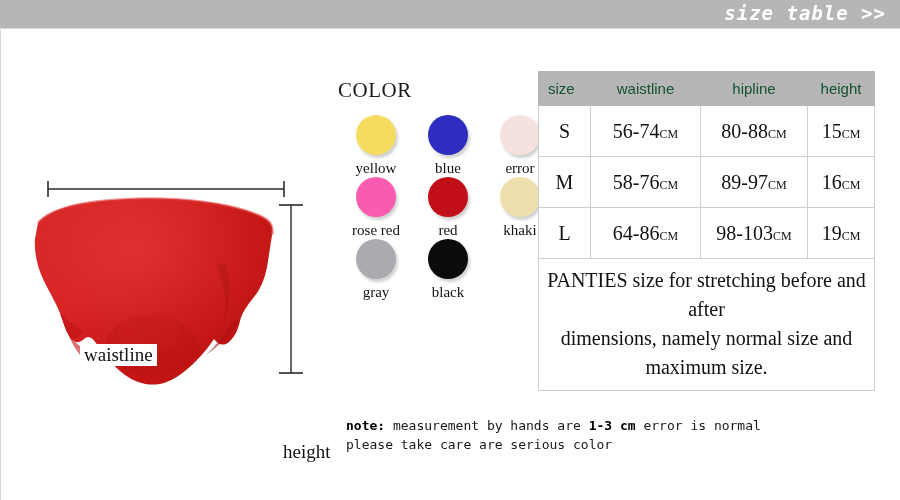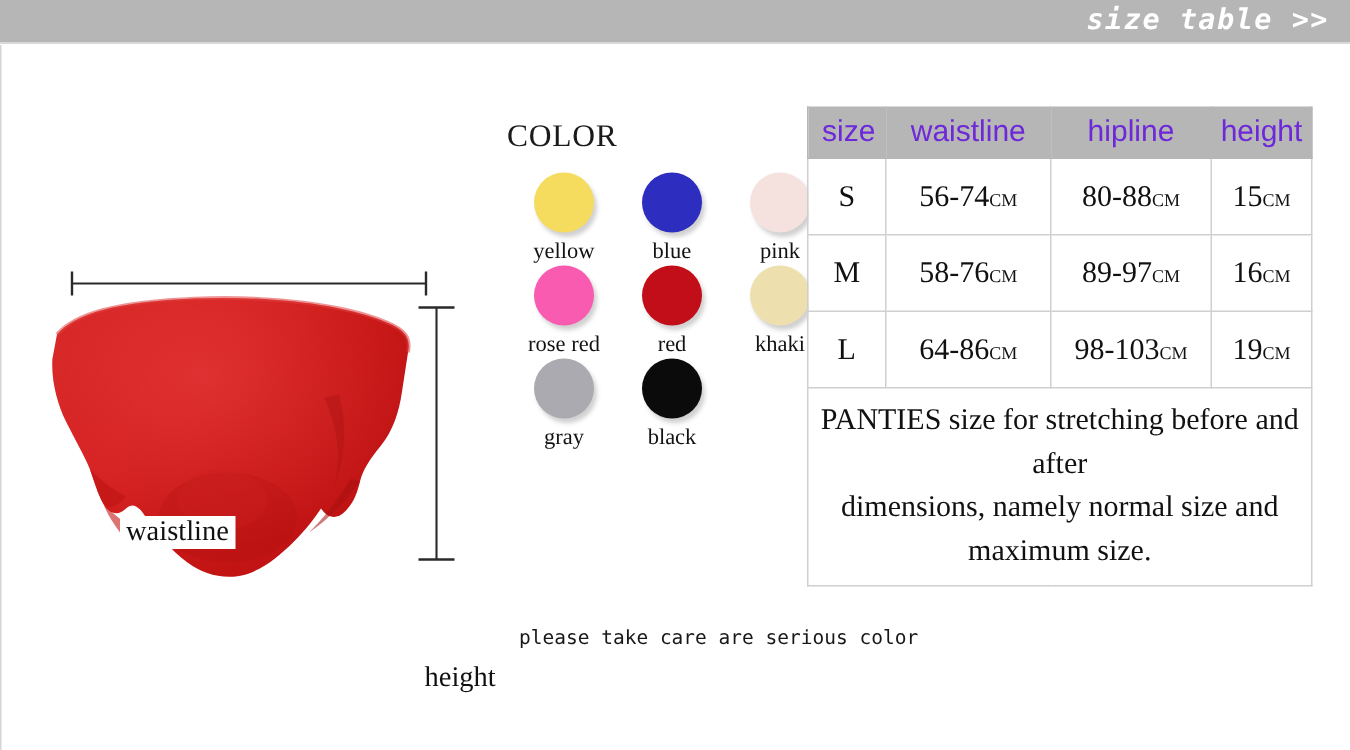--- a/index.html
+++ b/index.html
@@ -139,23 +139,23 @@
     table-layout: fixed;
   }
   table.size-table th,
   table.size-table td {
     border: 1px solid #cfcfcf;
     text-align: center;
     vertical-align: middle;
   }
   table.size-table thead th {
     background: #b6b6b6;
-    color: #6d28d9;
+    color: #14532d;
     font-family: "Liberation Sans", sans-serif;
-    font-size: 20px;
+    font-size: 15px;
     font-weight: normal;
     height: 31px;
     border-color: #b6b6b6;
   }
   table.size-table thead th.th-size {
     text-align: left;
     padding-left: 9px;
   }
   table.size-table tbody td {
     background: #ffffff;
@@ -305,21 +305,21 @@
       </div>
 
       <div class="swatch-cell">
         <div class="swatch-dot" style="background:#2D2DBF"></div>
         <div class="swatch-name">blue</div>
       </div>
 
 
       <div class="swatch-cell">
         <div class="swatch-dot" style="background:#F5E2DE"></div>
-        <div class="swatch-name">pink</div>
+        <div class="swatch-name">error</div>
       </div>
 
       <div class="swatch-cell">
         <div class="swatch-dot" style="background:#F95BB0"></div>
         <div class="swatch-name">rose red</div>
       </div>
 
       <div class="swatch-cell">
         <div class="swatch-dot" style="background:#C20E18"></div>
         <div class="swatch-name">red</div>
@@ -382,16 +382,17 @@
           <td class="note-cell" colspan="4">
             <div>PANTIES size for stretching before and after</div>
             <div>dimensions, namely normal size and maximum size.</div>
           </td>
         </tr>
       </tbody>
     </table>
   </div>
 
   <div class="bottom-note">
+    <div><span class="b">note:</span><span> measurement by hands are </span><span class="b">1-3 cm</span><span> error is normal</span></div>
     <div>please take care are serious color</div>
   </div>
 
 </div>
 
 </body></html>

